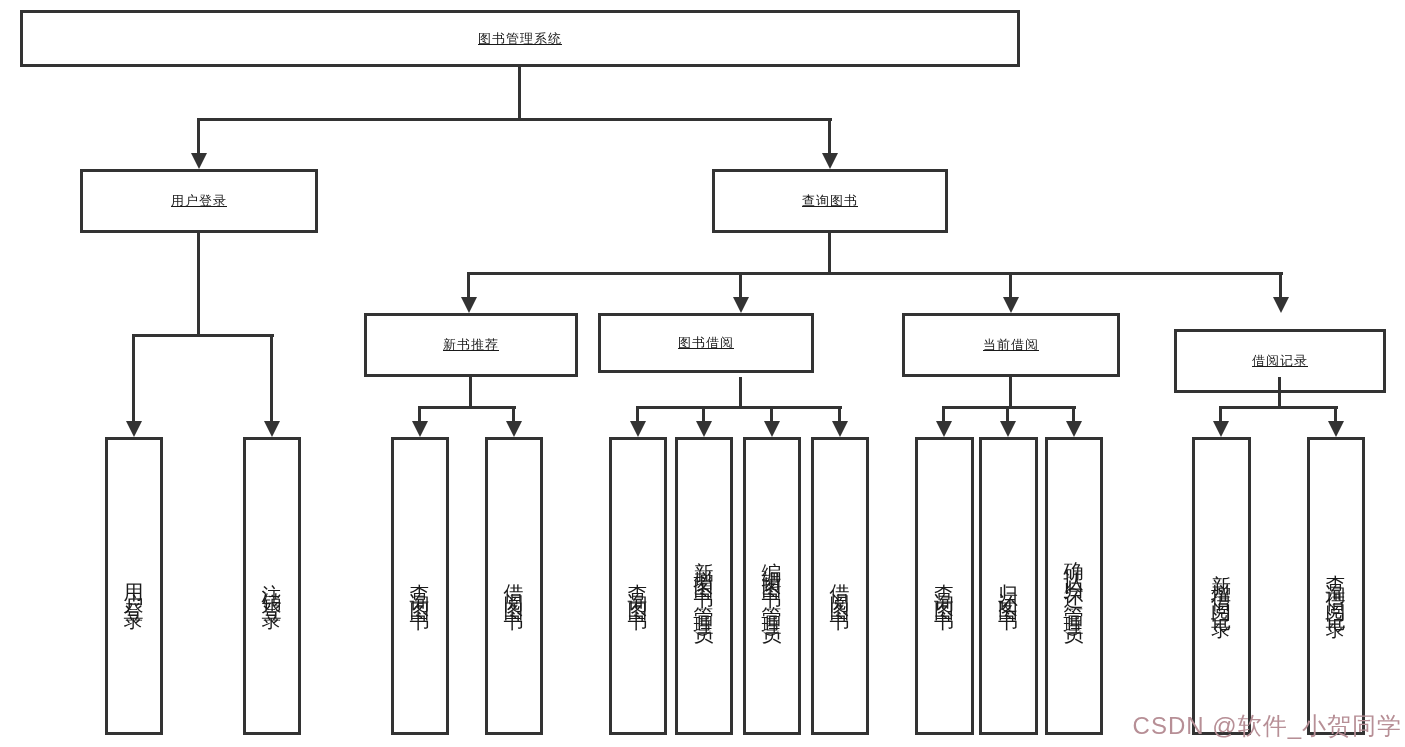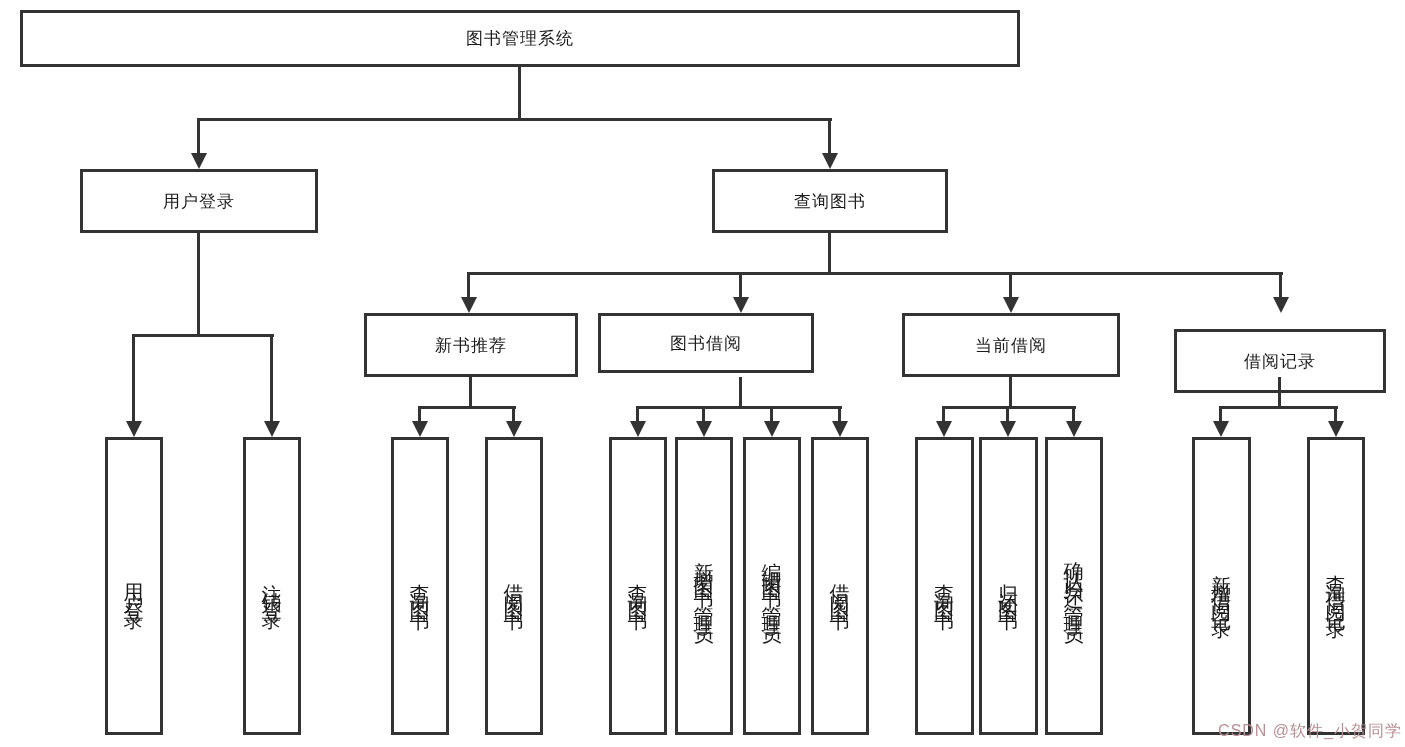--- a/index.html
+++ b/index.html
@@ -4,35 +4,35 @@
 <style>
   html,body { margin:0; padding:0; background:#ffffff; }
   .stage {
     position:relative; width:1405px; height:747px; background:#ffffff;
     font-family:"Liberation Sans", sans-serif; color:#1a1a1a; overflow:hidden;
   }
   .node {
     position:absolute; border:3px solid #333333; background:#ffffff;
     display:grid; place-items:center; box-sizing:border-box;
   }
-  .h-node { font-size:17px; letter-spacing:1px; white-space:nowrap; }
+  .h-node { font-size:13px; letter-spacing:1px; white-space:nowrap;text-decoration:underline; }
   .v-node {
     writing-mode:vertical-rl; text-orientation:mixed;
     font-size:20px; letter-spacing:9px; line-height:1;
   }
   .vl { position:absolute; width:3px; background:#333333; }
   .hl { position:absolute; height:3px; background:#333333; }
   .ar {
     position:absolute; width:0; height:0;
     border-left:8px solid transparent; border-right:8px solid transparent;
     border-top:16px solid #333333;
   }
   .watermark {
     position:absolute; right:3px; bottom:5px;
-    font-size:16px; color:#b78f96; letter-spacing:1px; white-space:nowrap;
+    font-size:24px; color:#b78f96; letter-spacing:1px; white-space:nowrap;
   }
 </style>
 </head>
 <body>
 
 <div class="stage">
 
   <div class="node h-node" style="left:20px; top:10px; width:1000px; height:57px;">图书管理系统</div>
 
   <div class="vl" style="left:518px; top:67px; height:53px;"></div>

